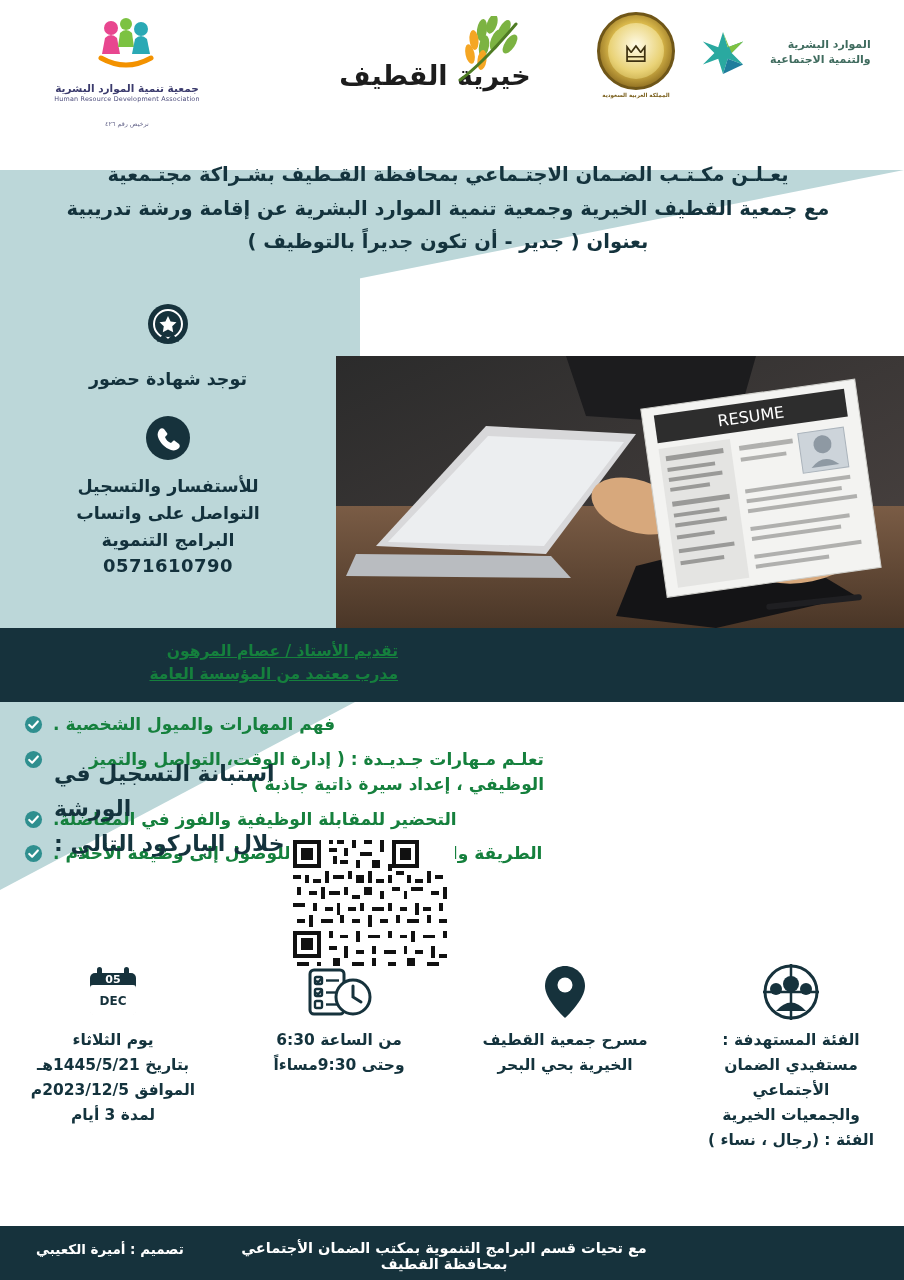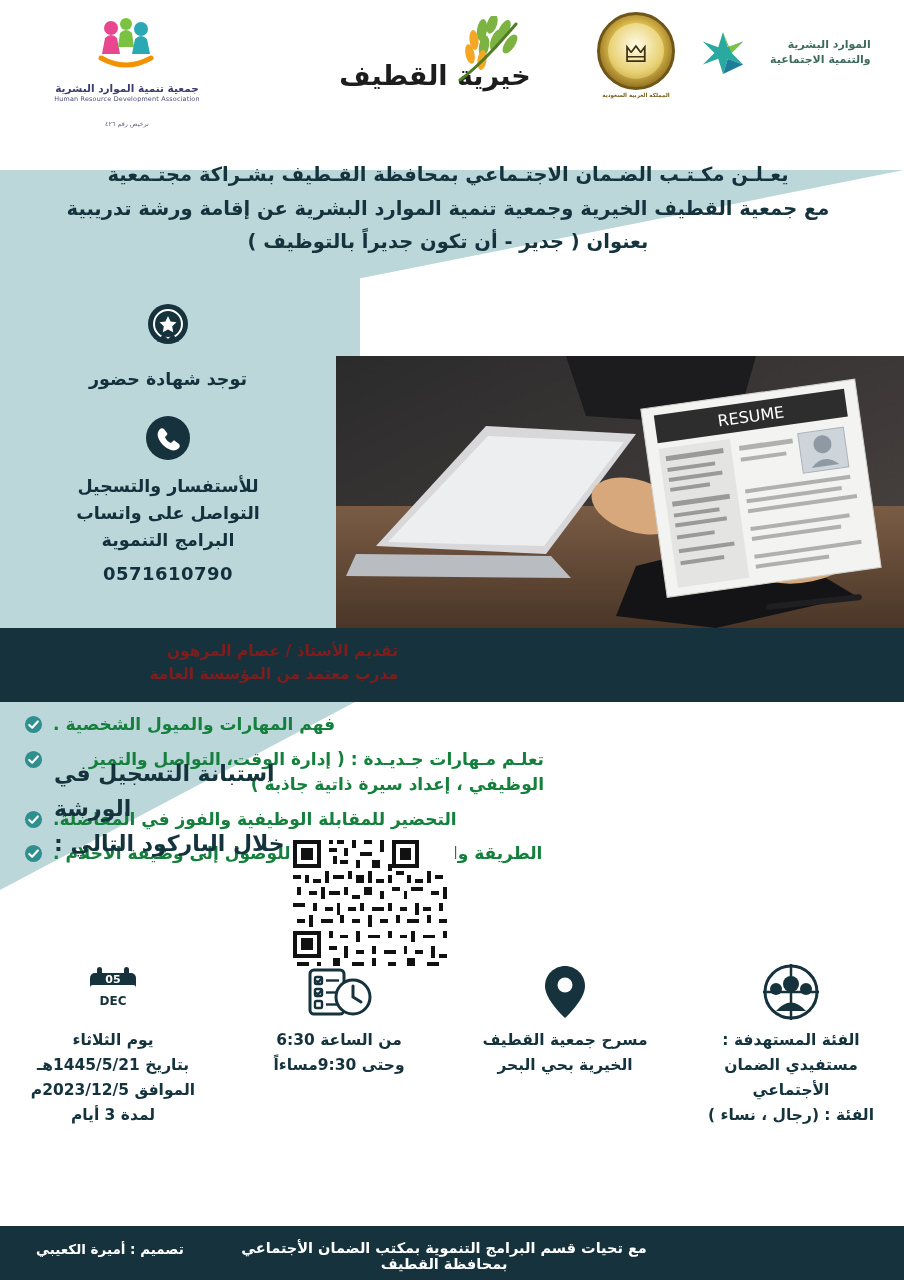--- a/index.html
+++ b/index.html
@@ -53,21 +53,21 @@
   .headline .l { display:block; }
   .headline .title-strong { font-size: 19.5px; }
 
   
   .left-info { position: absolute; left: 0; top: 300px; width: 336px; text-align:center; color:#13313c; }
   .badge-ico, .phone-ico { margin: 0 auto; }
   .left-line { font-size: 17.5px; font-weight: 700; line-height: 1.55; }
   .left-phone { font-size: 18px; font-weight: 700; letter-spacing: .5px; direction: ltr; }
 
   
-  .presenter { position:absolute; right: 506px; top: 640px; width: 360px; text-align:right; color:#7f1d1d; font-size: 15.5px; font-weight:700; line-height:1.5; }
+  .presenter { position:absolute; right: 506px; top: 640px; width: 360px; text-align:right; color:#15803d; font-size: 15.5px; font-weight:700; line-height:1.5;text-decoration:underline; }
   .axes-title-wrap { position:absolute; left:0; top:640px; width: 430px; }
 
   
   .axes { position:absolute; right: 360px; top: 712px; width: 520px; text-align: right; }
   .axis-row { display:flex; flex-direction: row-reverse; align-items: flex-start; gap: 10px; margin-bottom: 9px; }
   .axis-row .tick { flex: 0 0 auto; margin-top: 3px; }
   .axis-row .txt { font-size: 17px; font-weight: 700; line-height: 1.5; color:#15803d; }
 
   
   .qr-text { position: absolute; right: 560px; top: 756px; width: 290px; text-align: left; font-size: 22px; font-weight: 700; color:#14333d; line-height:1.6; }
@@ -237,21 +237,21 @@
 
     <div class="phone-ico" style="margin-top:18px;width:54px;height:54px;">
       <svg viewBox="0 0 54 54" width="54" height="54">
         <circle cx="27" cy="27" r="22" fill="#16323c"></circle>
         <path d="M19 18c1-1 3-1 4 0l3 4c1 1 0 2-1 3l-1 1c1 3 3 5 6 6l1-1c1-1 2-2 3-1l4 3c1 1 1 3 0 4-2 2-5 3-8 2-6-2-11-7-13-13-1-3 0-6 2-8z" fill="#fff"></path>
       </svg>
     </div>
     <div class="left-line" style="margin-top:8px;">للأستفسار والتسجيل</div>
     <div class="left-line">التواصل على واتساب</div>
     <div class="left-line">البرامج التنموية</div>
-    <div class="left-phone" style="margin-top:8px;">0571610790</div>
+    <div class="left-phone" style="margin-top:0;">0571610790</div>
   </div>
 
   <div class="band-dark"></div>
   <div class="presenter">
     <div>تقديم الأستاذ / عصام المرهون</div>
     <div>مدرب معتمد من المؤسسة العامة</div>
   </div>
   <div class="axes-title-wrap">
     
   </div>
@@ -479,20 +479,21 @@
           <line x1="3" y1="29" x2="59" y2="29" stroke="#16323c" stroke-width="2.5"></line>
           <circle cx="31" cy="21" r="8" fill="#16323c"></circle>
           <path d="M16 48 q15 -17 30 0 z" fill="#16323c"></path>
           <circle cx="16" cy="26" r="6" fill="#16323c"></circle>
           <circle cx="46" cy="26" r="6" fill="#16323c"></circle>
         </svg>
       </div>
       <div class="lines">
         <div>الفئة المستهدفة :</div>
         <div>مستفيدي الضمان الأجتماعي</div>
+        <div>والجمعيات الخيرية</div>
         <div>الفئة : (رجال ، نساء )</div>
       </div>
     </div>
   </div>
 
   <div class="band-dark lower"></div>
   <div class="footer-main">مع تحيات قسم البرامج التنموية بمكتب الضمان الأجتماعي بمحافظة القطيف</div>
   <div class="footer-credit">تصميم : أميرة الكعيبي</div>
 
 </div>

